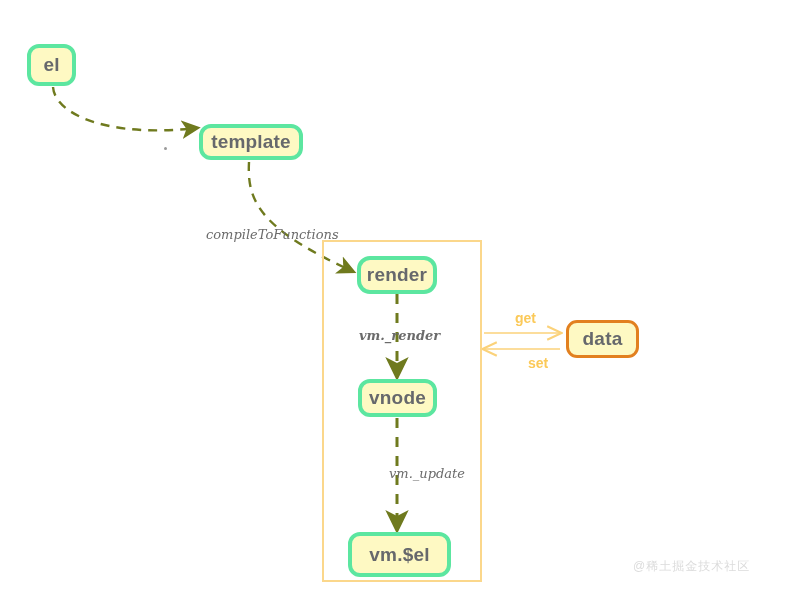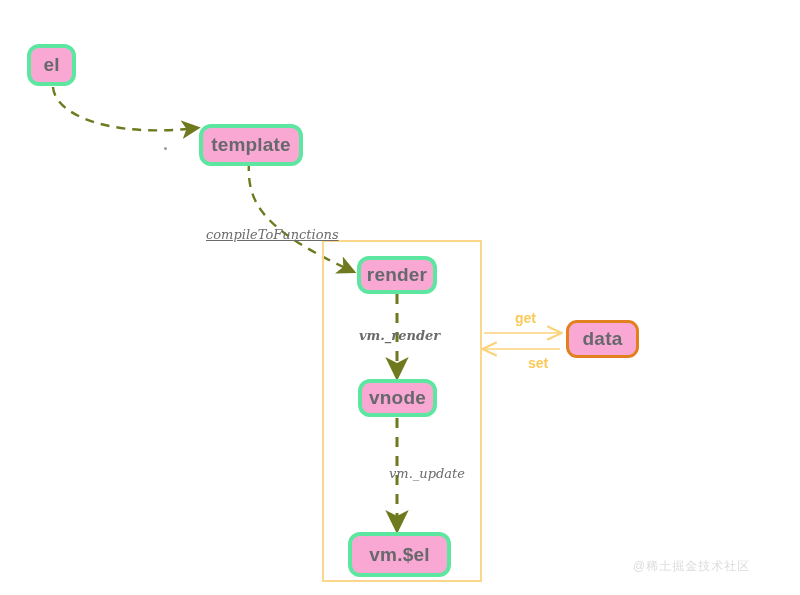--- a/index.html
+++ b/index.html
@@ -24,21 +24,21 @@
     width: 800px;
     height: 595px;
     pointer-events: none;
   }
   .node {
     position: absolute;
     box-sizing: border-box;
     display: flex;
     align-items: center;
     justify-content: center;
-    background: #f9a8d4;
+    background: #fef9c3;
     border: 4px solid #5ce6a0;
     border-radius: 12px;
     color: #66686c;
     font-size: 19px;
     font-weight: bold;
     letter-spacing: 0.2px;
     z-index: 3;
   }
   .node.orange {
     border-color: #e2801f;
@@ -123,27 +123,27 @@
 
   <div id="group-box" style="left:322px; top:240px; width:160px; height:342px;"></div>
 
 
   <div class="node" style="left:27px; top:44px; width:49px; height:42px;">
     <span>el</span>
   </div>
 
   <div id="dot" style="left:164px; top:147px;"></div>
 
-  <div class="node" style="left:199px; top:124px; width:104px; height:42px;">
+  <div class="node" style="left:199px; top:124px; width:104px; height:36px;">
     <span>template</span>
   </div>
 
-  <div class="edge-label" style="left:206px; top:227px;text-decoration:underline;">compileToFunctions</div>
+  <div class="edge-label" style="left:206px; top:227px;">compileToFunctions</div>
 
-  <div class="node" style="left:357px; top:256px; width:80px; height:38px;">
+  <div class="node" style="left:357px; top:256px; width:80px; height:38px;border-radius:13px;">
     <span>render</span>
   </div>
 
   <div class="edge-label" style="left:359px; top:328px;font-weight:bold;">vm._render</div>
 
   <div class="node" style="left:358px; top:379px; width:79px; height:38px;">
     <span>vnode</span>
   </div>
 
   <div class="edge-label" style="left:357px; top:466px;margin-left:32px;">vm._update</div>

